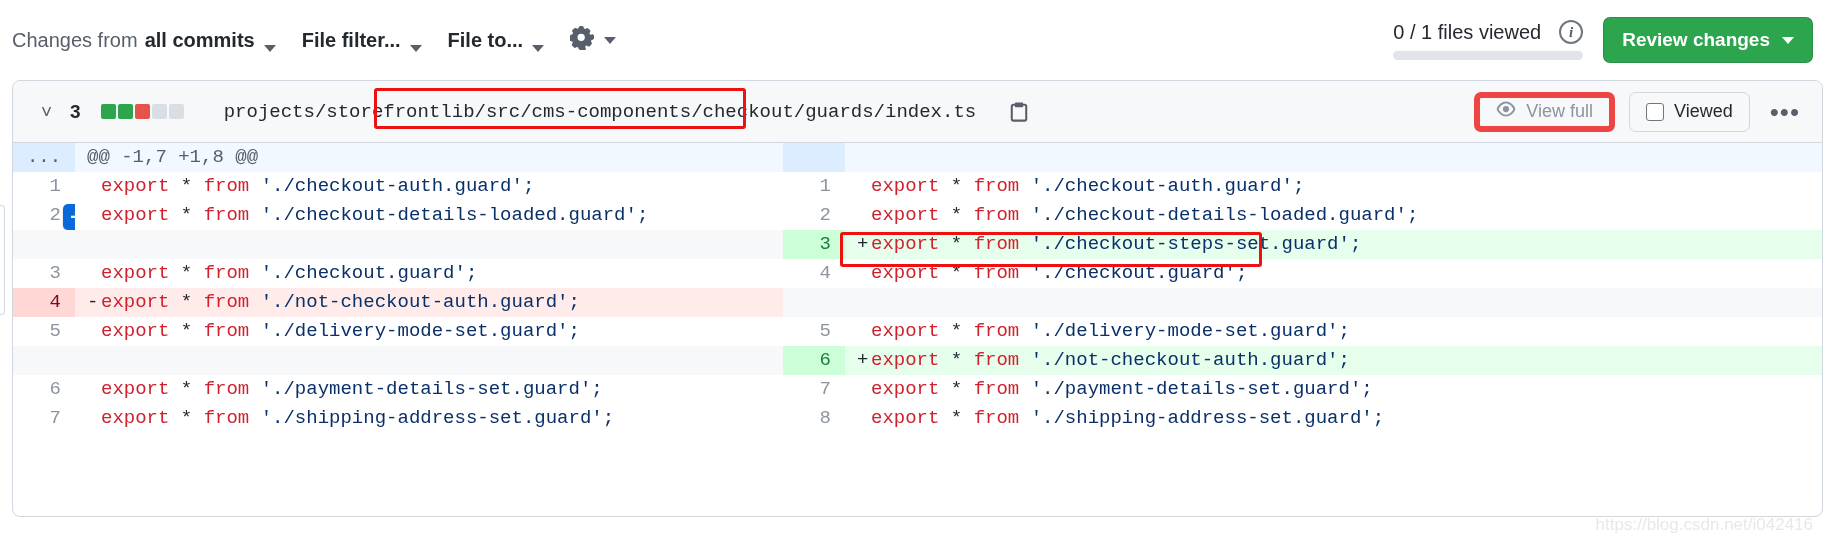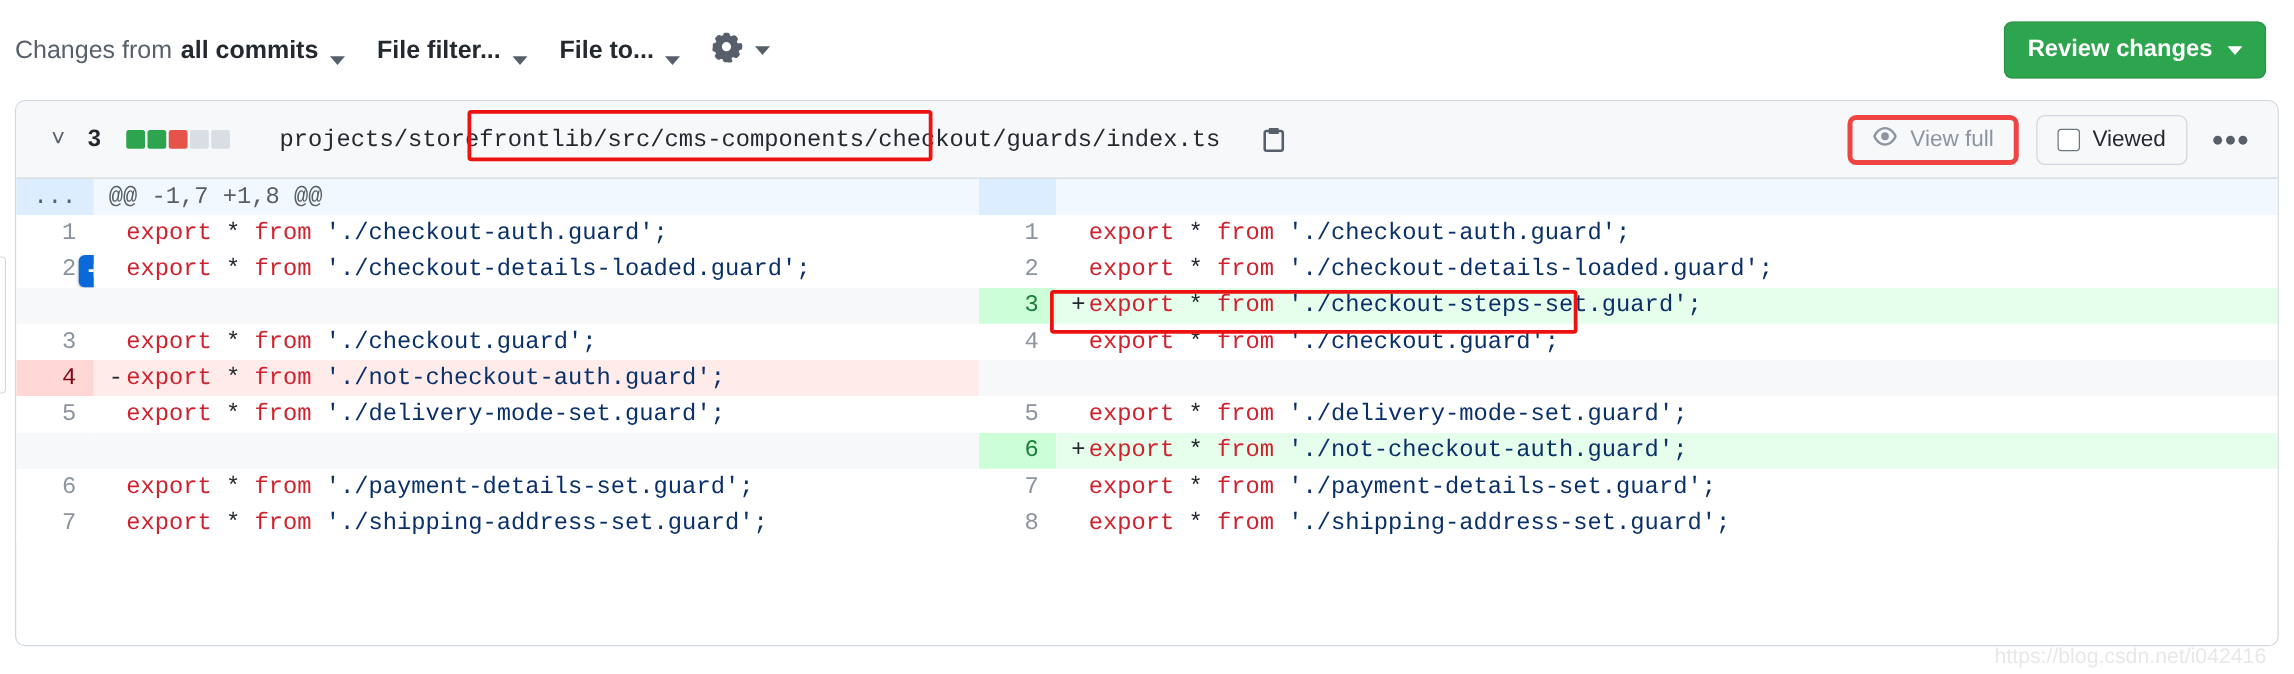--- a/index.html
+++ b/index.html
@@ -110,21 +110,21 @@
     white-space: nowrap;
     cursor: pointer;
   }
   .copy-icon {
     margin-left: 20px; cursor: pointer;
     display: flex; align-items: center;
   }
   .fh-right { margin-left: auto; display: flex; align-items: center; gap: 14px; }
   .btn-ghost {
     display: flex; align-items: center; gap: 10px;
-    border: 4px solid #ef4444; border-radius: 7px;
+    border: 6px solid #ef4444; border-radius: 7px;
     background: #f6f8fa; color: #8c959f;
     height: 40px; padding: 0 16px;
     font-size: 18px; cursor: pointer; white-space: nowrap;
   }
   .btn-viewed {
     display: flex; align-items: center; gap: 10px;
     border: 1px solid #d0d7de; border-radius: 7px;
     background: #f6f8fa; color: #24292f;
     height: 40px; padding: 0 16px;
     font-size: 18px; cursor: pointer; white-space: nowrap;
@@ -264,20 +264,27 @@
         <svg width="24" height="24" viewBox="0 0 16 16" fill="#57606a" aria-hidden="true">
           <path d="M8 0a1.2 1.2 0 0 1 1.17.93l.17.75c.3.1.58.22.85.37l.64-.42a1.2 1.2 0 0 1 1.5.16l.88.88c.4.4.47 1.03.16 1.5l-.42.64c.15.27.27.55.37.85l.75.17A1.2 1.2 0 0 1 16 6.83v1.24a1.2 1.2 0 0 1-.93 1.17l-.75.17c-.1.3-.22.58-.37.85l.42.64c.31.47.24 1.1-.16 1.5l-.88.88c-.4.4-1.03.47-1.5.16l-.64-.42c-.27.15-.55.27-.85.37l-.17.75A1.2 1.2 0 0 1 8.07 16H6.83a1.2 1.2 0 0 1-1.17-.93l-.17-.75c-.3-.1-.58-.22-.85-.37l-.64.42a1.2 1.2 0 0 1-1.5-.16l-.88-.88a1.2 1.2 0 0 1-.16-1.5l.42-.64c-.15-.27-.27-.55-.37-.85l-.75-.17A1.2 1.2 0 0 1 0 8.07V6.83a1.2 1.2 0 0 1 .93-1.17l.75-.17c.1-.3.22-.58.37-.85l-.42-.64a1.2 1.2 0 0 1 .16-1.5l.88-.88c.4-.4 1.03-.47 1.5-.16l.64.42c.27-.15.55-.27.85-.37l.17-.75A1.2 1.2 0 0 1 6.93 0H8Zm-.55 5.1a2.45 2.45 0 1 0 0 4.9 2.45 2.45 0 0 0 0-4.9Z"></path>
         </svg>
       </span>
       <span class="caret"></span>
     </div>
 
   </div>
 
   <div class="tb-right">
+    <div class="viewed-block">
+      <div class="viewed-row">
+        <span class="viewed-text">0 / 1 files viewed</span>
+        <span class="info-icon">i</span>
+      </div>
+      <div class="progress-track"></div>
+    </div>
 
     <div class="btn-review">
       <span>Review changes</span>
       <span class="caret-w"></span>
     </div>
   </div>
 </div>
 
 <div class="file-card">
 

